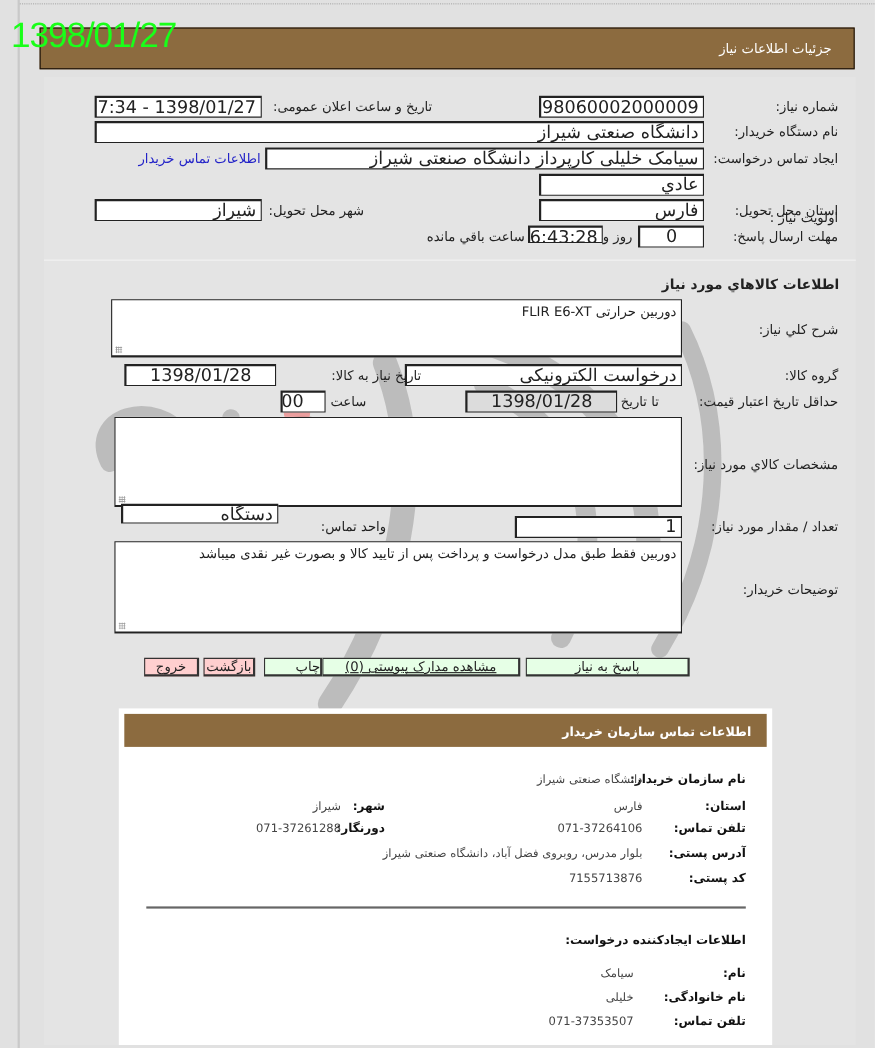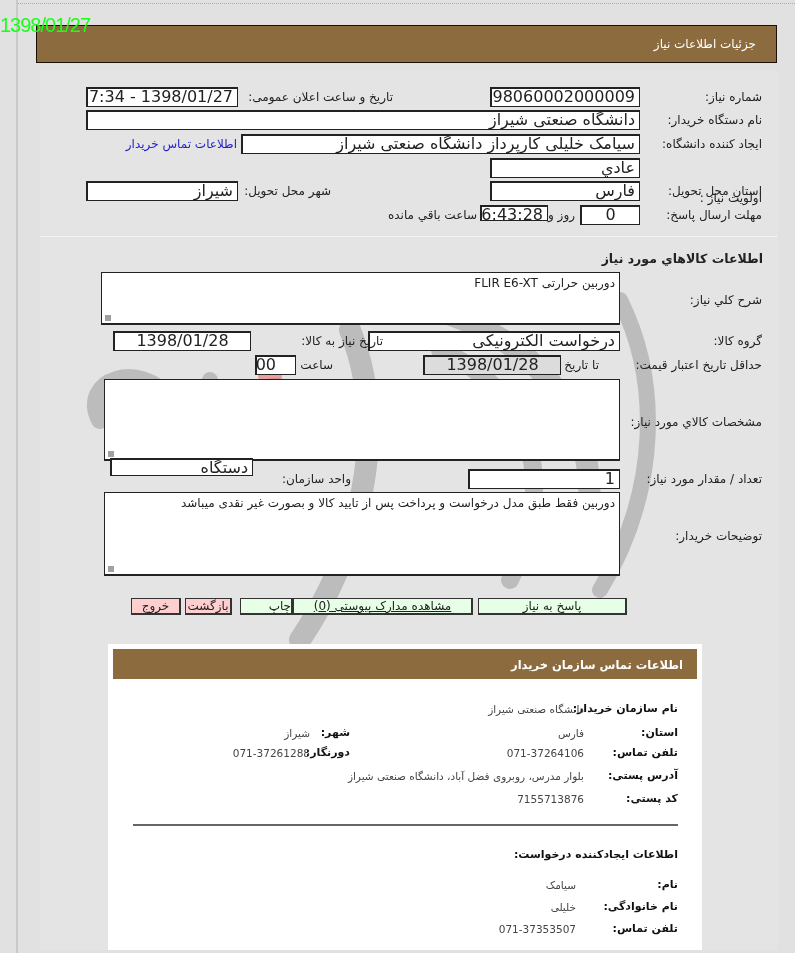--- a/index.html
+++ b/index.html
@@ -4,21 +4,21 @@
 <style>
   html, body { margin:0; padding:0; }
   body {
     width:795px; height:953px; overflow:hidden; position:relative;
     background:#e1e1e1;
     font-family:"DejaVu Sans", sans-serif; font-size:12px; color:#222;
   }
   .abs { position:absolute; }
   .left-rule { left:16px; top:0; width:2px; height:953px; background:#c9c9c9; }
   .top-dots { left:18px; top:3px; width:777px; height:0; border-top:1px dotted #aaa; }
-  .stamp { left:0; top:14px; font-family:"Liberation Sans", sans-serif; font-size:20px; color:#19ff19; letter-spacing:-1px; z-index:5; }
+  .stamp { left:10px; top:14px; font-family:"Liberation Sans", sans-serif; font-size:32px; color:#19ff19; letter-spacing:-1px; z-index:5; }
   .hdr { left:36px; top:25px; width:741px; height:38px; background:#8c6b3f; border:1px solid #1a1008; box-sizing:border-box; }
   .hdr span { position:absolute; right:20px; top:11px; color:#fff; font-size:12px; }
 
   .panel { left:40px; top:70px; width:738px; height:880px; background:#e4e4e4; }
 
   .lbl { position:absolute; white-space:nowrap; font-size:12px; color:#222; direction:rtl; }
   .box { position:absolute; background:#fff; border:1px solid #222; border-top-width:2px; border-left-width:2px; box-sizing:border-box; font-size:16px; padding:0 4px; line-height:16px; white-space:nowrap; overflow:hidden; direction:rtl; }
   .box.c { text-align:center; }
   .box.gray { background:#dcdcdc; }
   .ta { position:absolute; background:#fff; border:1px solid #222; border-bottom-width:2px; box-sizing:border-box; padding:3px 4px; font-size:12px; direction:rtl; }
@@ -68,21 +68,21 @@
 
 <div class="lbl" style="right:33px;top:90px;">شماره نیاز:</div>
 <div class="box c" style="left:490px;top:87px;width:150px;height:20px;">1298060002000009</div>
 
 <div class="lbl" style="right:402px;top:90px;">تاریخ و ساعت اعلان عمومی:</div>
 <div class="box c" style="left:86px;top:87px;width:152px;height:20px;">1398/01/27 - 07:34</div>
 
 <div class="lbl" style="right:33px;top:113px;">نام دستگاه خریدار:</div>
 <div class="box" style="left:86px;top:110px;width:554px;height:20px;">دانشگاه صنعتی شیراز</div>
 
-<div class="lbl" style="right:33px;top:137px;">ایجاد کننده دانشگاه:</div>
+<div class="lbl" style="right:33px;top:137px;">ایجاد تماس درخواست:</div>
 <div class="box" style="left:241px;top:134px;width:399px;height:20px;">سیامک خلیلی کارپرداز دانشگاه صنعتی شیراز</div>
 <div class="link" style="right:558px;top:137px;">اطلاعات تماس خریدار</div>
 
 <div class="lbl" style="right:33px;top:161px;margin-top:30px;">اولویت نیاز :</div>
 <div class="box" style="left:490px;top:158px;width:150px;height:20px;">عادي</div>
 
 <div class="lbl" style="right:33px;top:184px;">استان محل تحویل:</div>
 <div class="box" style="left:490px;top:181px;width:150px;height:20px;">فارس</div>
 
 <div class="lbl" style="right:464px;top:184px;">شهر محل تحویل:</div>
@@ -116,21 +116,21 @@
 <div class="box c" style="left:255px;top:355px;width:38px;height:20px;padding:0 19px;">16:00</div>
 
 <div class="lbl" style="right:33px;top:415px;">مشخصات کالاي مورد نياز:</div>
 <div class="ta" style="left:104px;top:379px;width:516px;height:82px;">
   <span></span>
   <span class="grip"></span>
 </div>
 
 <div class="lbl" style="right:33px;top:472px;">تعداد / مقدار مورد نیاز:</div>
 <div class="box" style="left:468px;top:469px;width:152px;height:20px;">1</div>
-<div class="lbl" style="right:444px;top:472px;">واحد سازمان:</div>
+<div class="lbl" style="right:444px;top:472px;">واحد تماس:</div>
 <div class="box" style="left:110px;top:458px;width:143px;height:18px;">دستگاه</div>
 
 <div class="lbl" style="right:33px;top:529px;">توضیحات خریدار:</div>
 <div class="ta" style="left:104px;top:492px;width:516px;height:84px;">
   <span>دوربین فقط طبق مدل درخواست و پرداخت پس از تایید کالا و بصورت غیر نقدی میباشد</span>
   <span class="grip"></span>
 </div>
 
 <div class="btn green" style="left:478px;top:598px;width:149px;">پاسخ به نیاز</div>
 <div class="btn green" style="left:293px;top:598px;width:180px;text-decoration:underline;">مشاهده مدارک پیوستی (0)</div>

